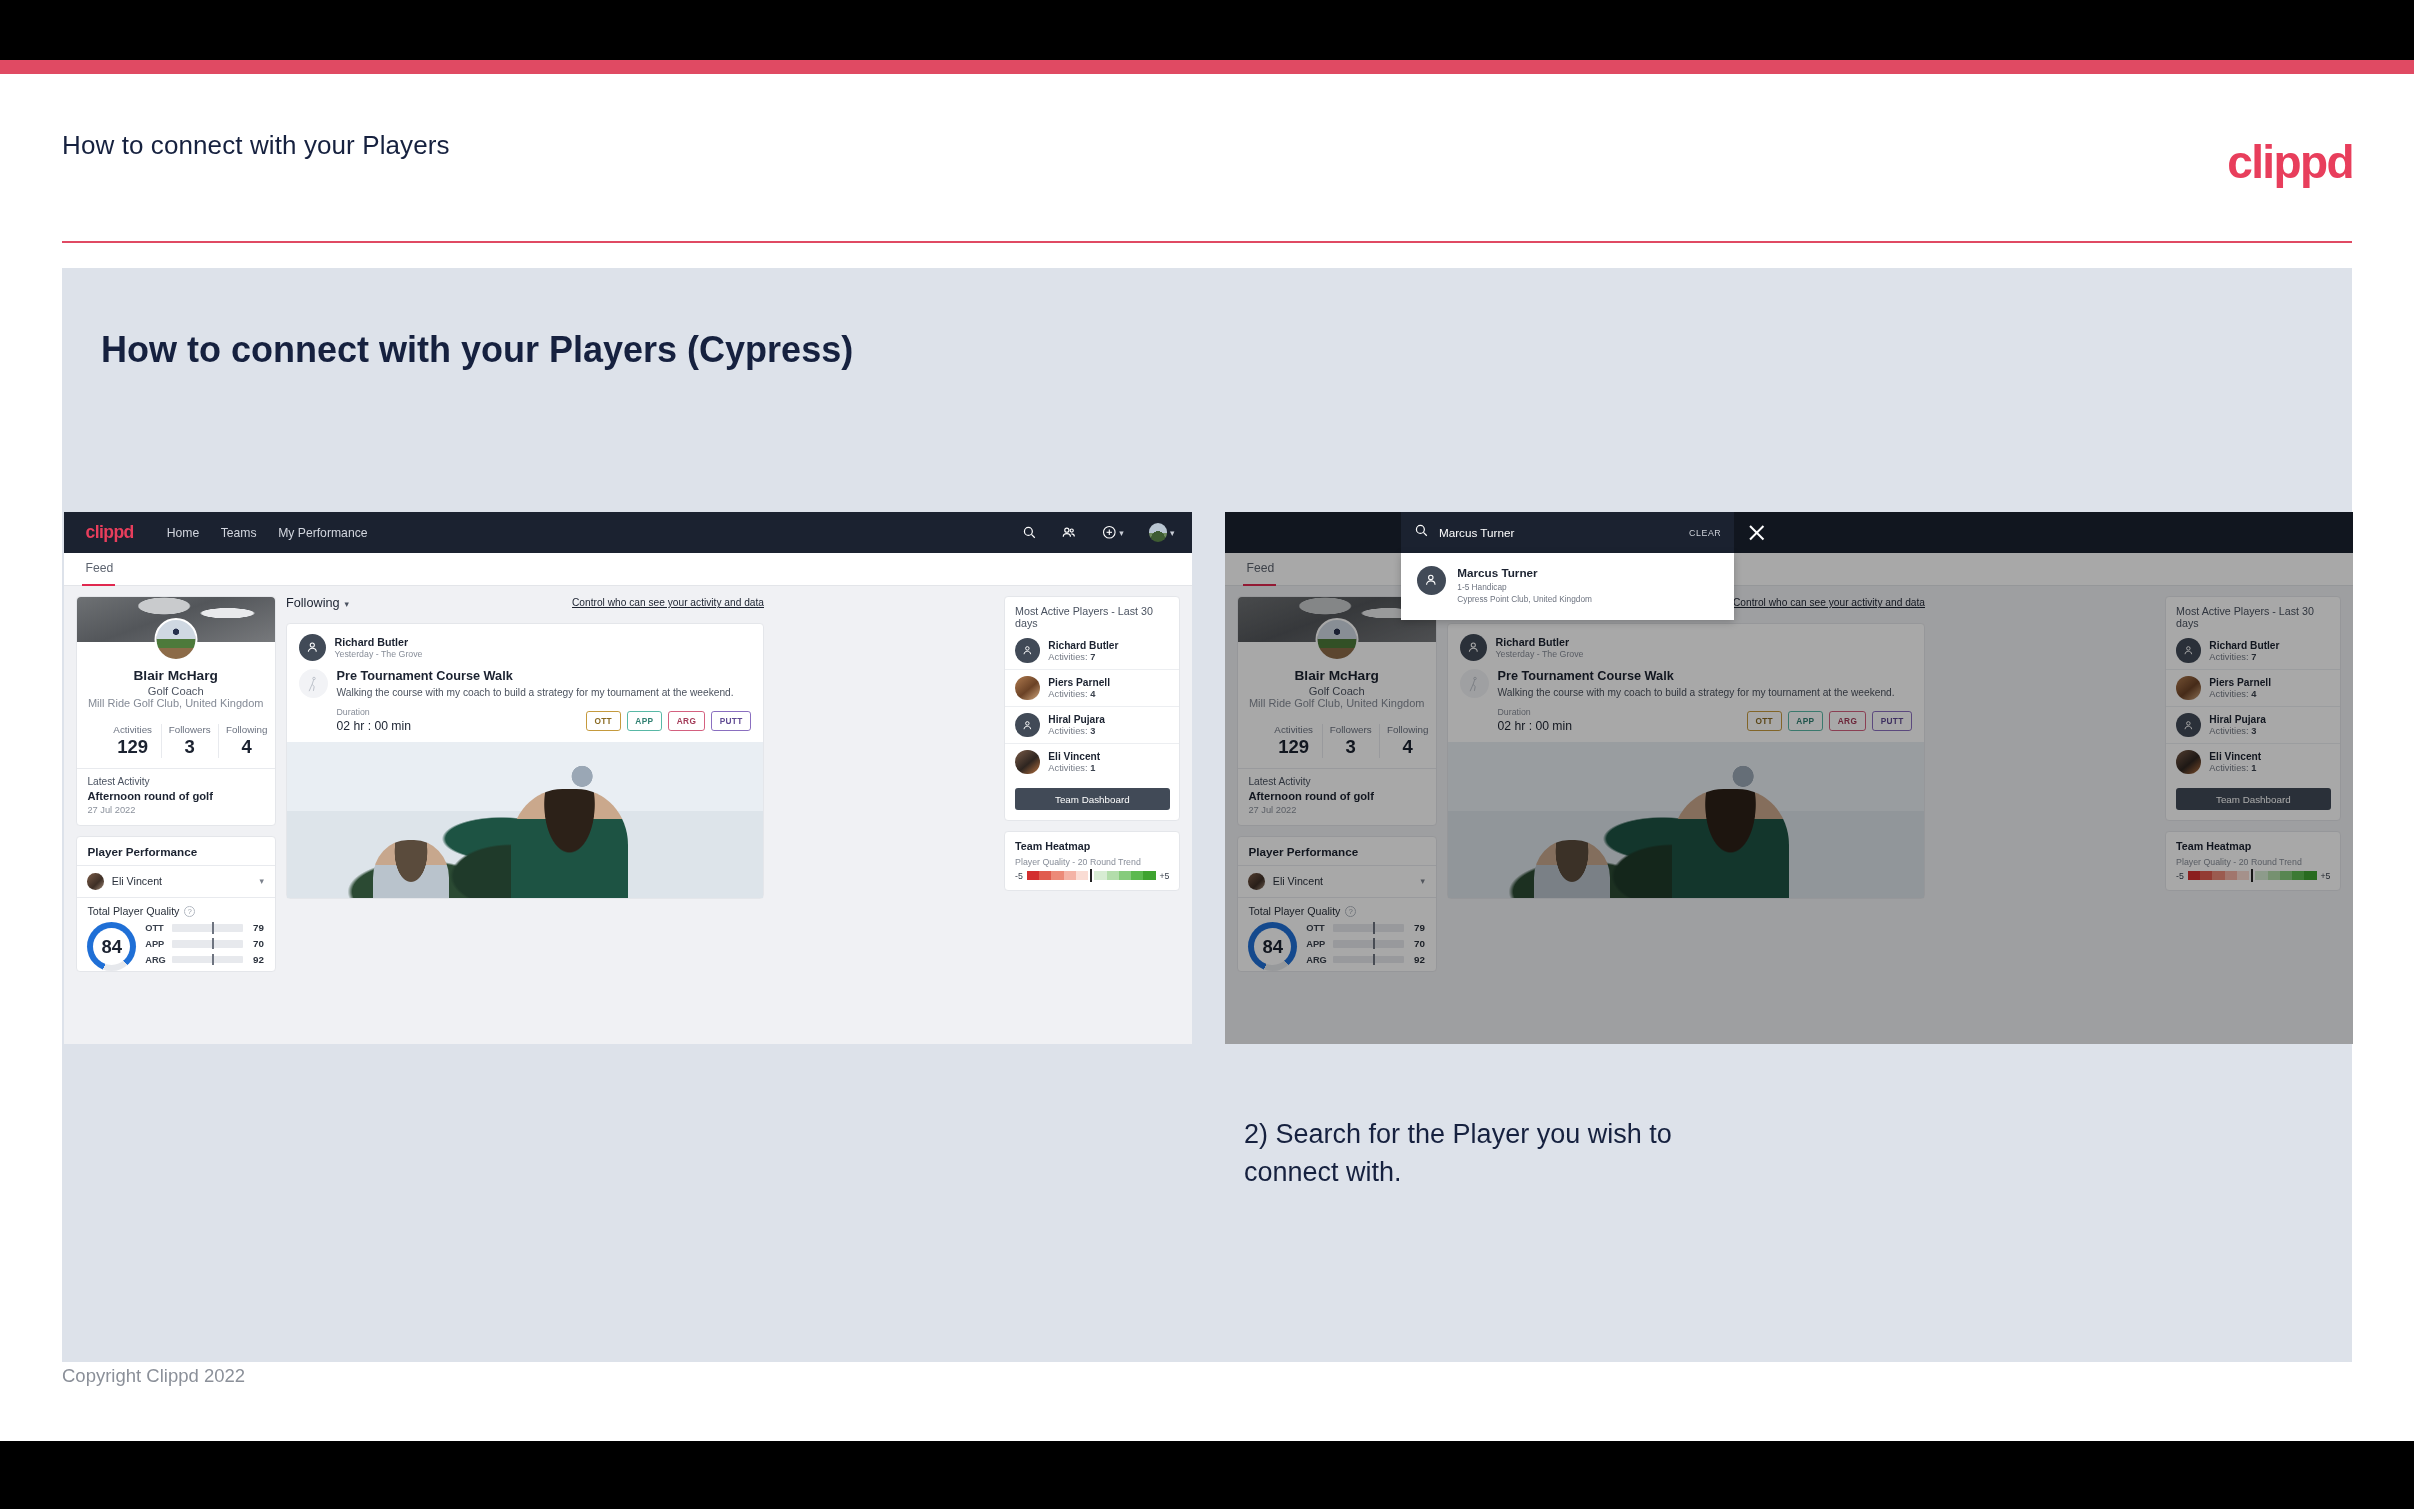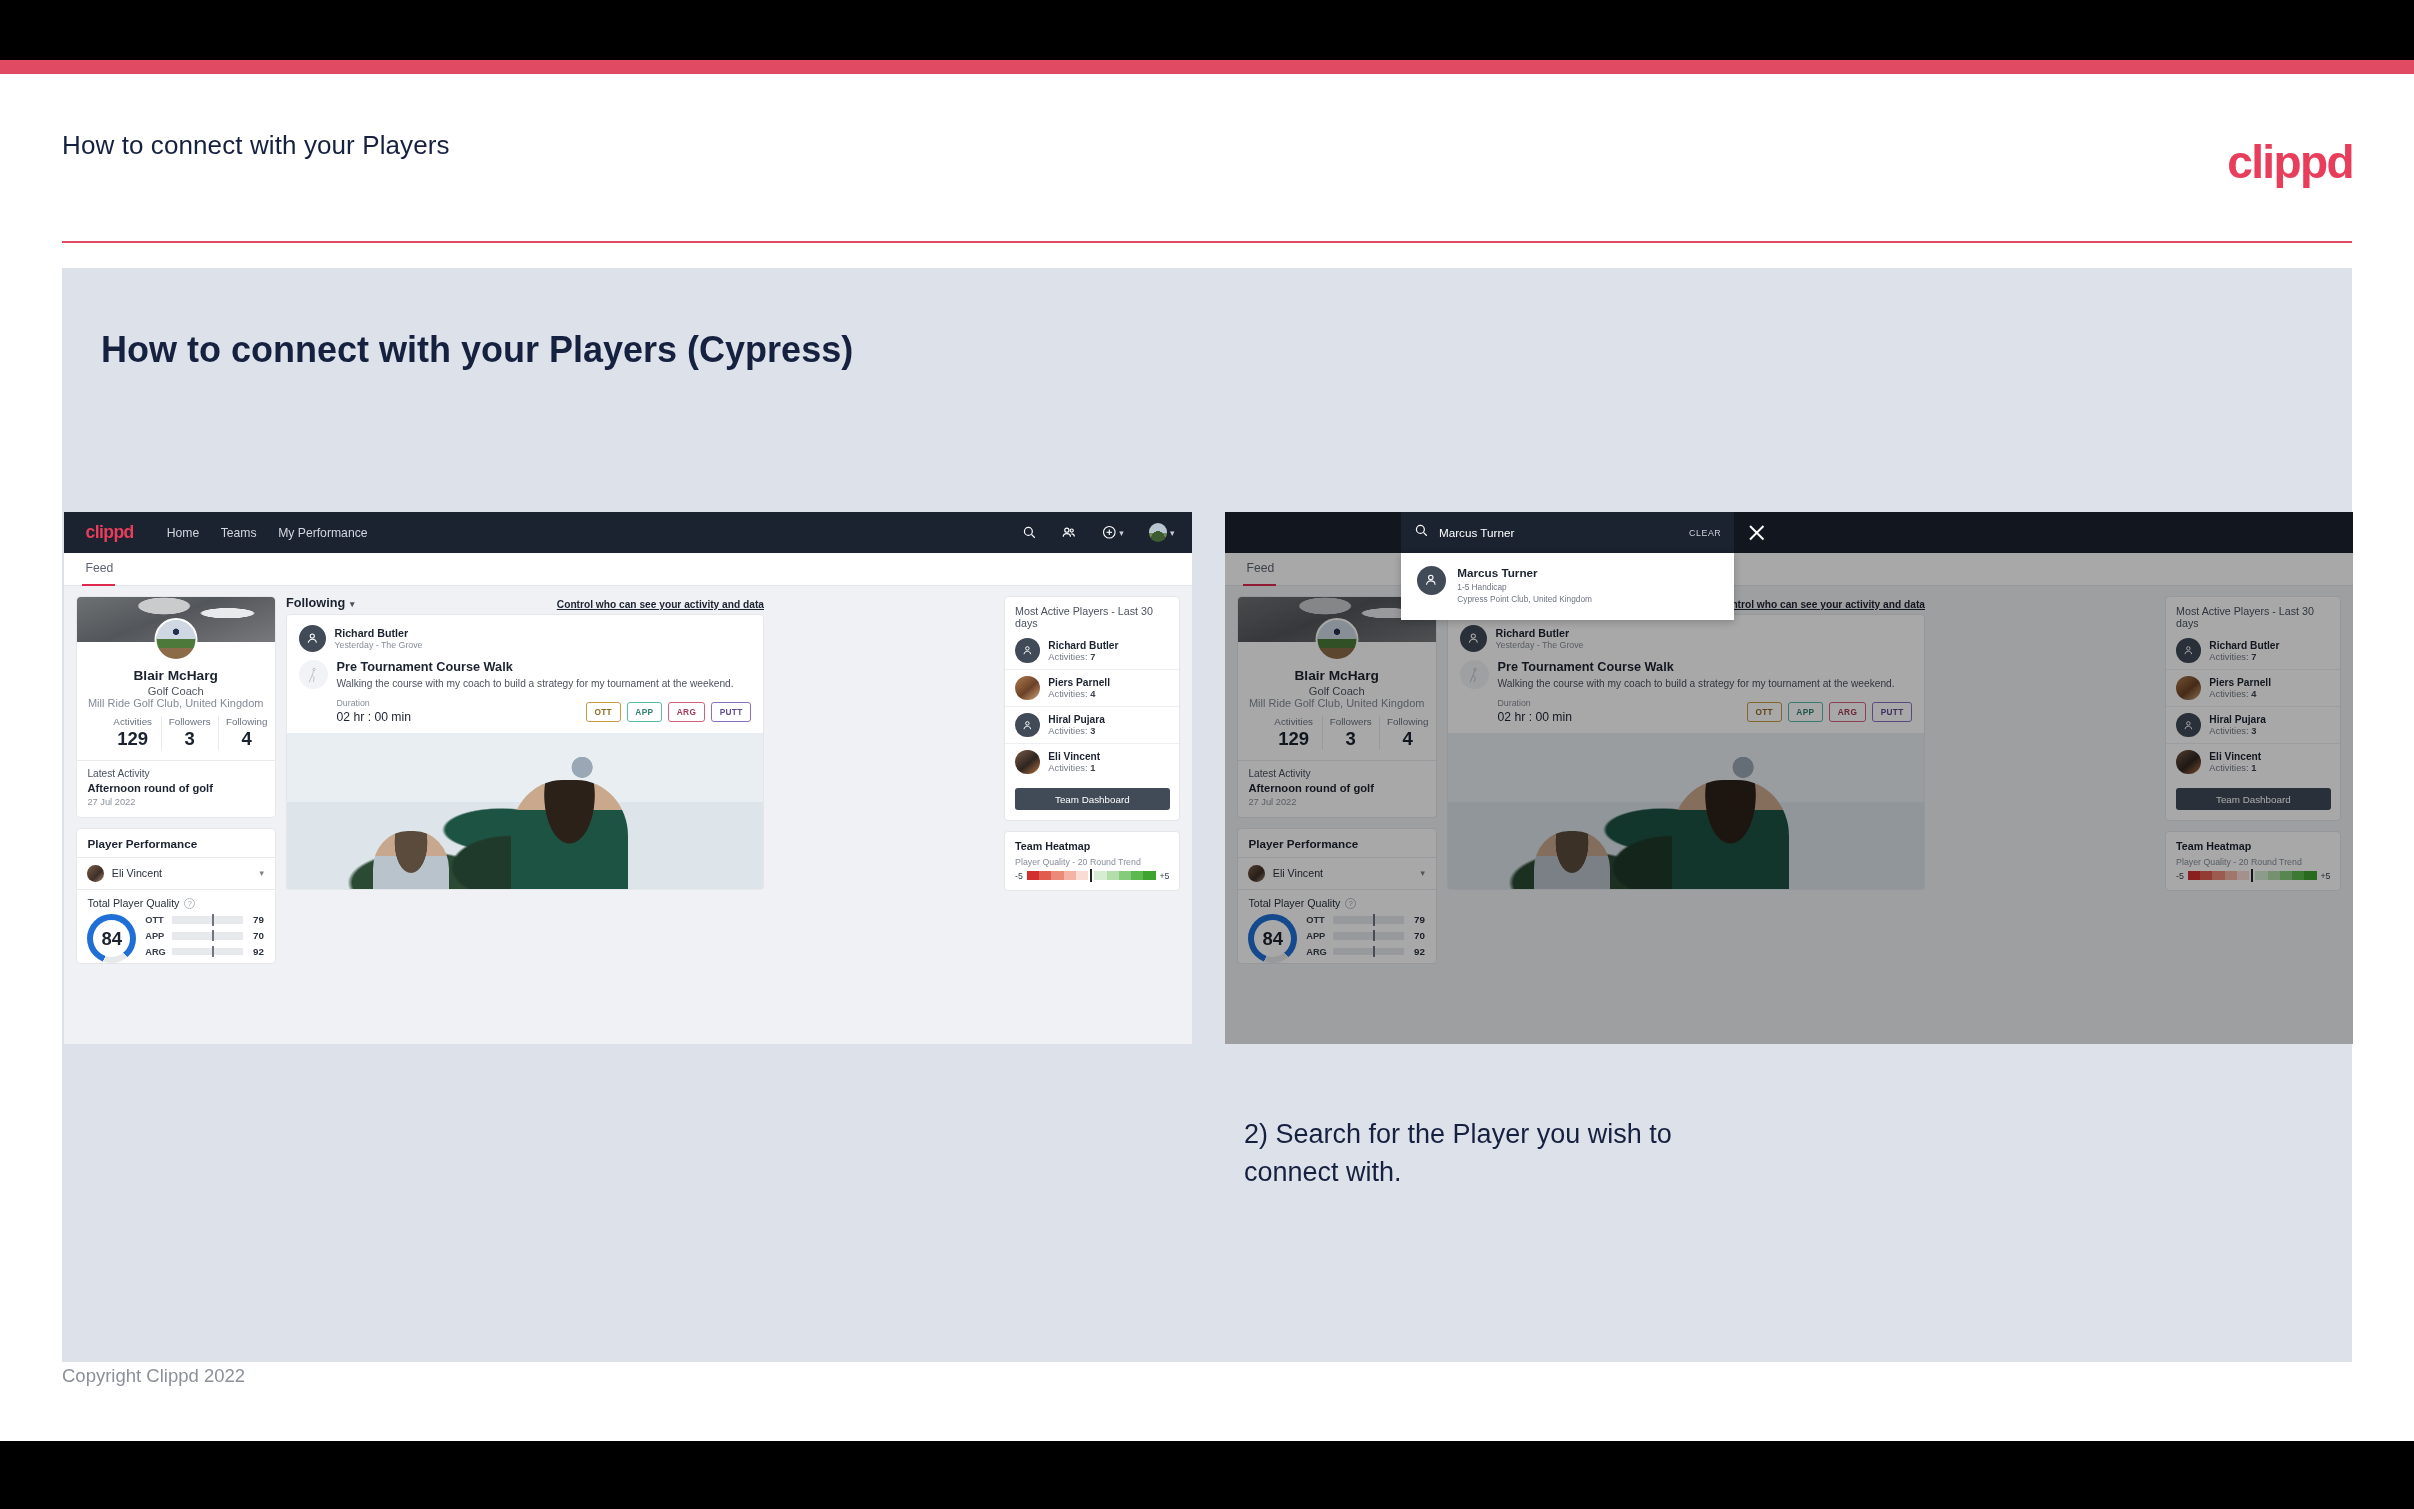--- a/index.html
+++ b/index.html
@@ -105,21 +105,21 @@
   .avatar-big {
     position:absolute; left:50%; transform:translateX(-50%); top:21.5px;
     width:43px; height:43px; border-radius:50%; border:2px solid #fff;
     background:
       radial-gradient(circle at 50% 30%, #26304d 0 9%, transparent 10%),
       linear-gradient(#cfd8e2 0 48%, #4d7a3b 48% 72%, #8c6b48 72% 100%);
   }
   .p-name { text-align:center; margin-top:26px; font-size:13.7px; font-weight:700; color:#1b2230; }
   .p-role { text-align:center; font-size:11.2px; color:#4f5663; margin-top:2px; }
   .p-club { text-align:center; font-size:11px; color:#858b96; margin-top:0; }
-  .stats { display:flex; margin-top:7px; padding-bottom:9.8px;padding-left:28px; }
+  .stats { display:flex; margin-top:15px; padding-bottom:9.8px;padding-left:28px; }
   .stat { flex:1; text-align:center; }
   .stat + .stat { border-left:1px solid #e8eaee; }
   .stat-l { font-size:9.8px; color:#6b7280; }
   .stat-v { font-size:18.5px; font-weight:700; color:#1b2230; margin-top:1px; }
   .sep { height:1px; background:#e8eaee; }
   .latest { padding:7.8px 10.7px 9.8px; }
   .latest-l { font-size:10.2px; color:#4a5260; }
   .latest-t { font-size:11.2px; font-weight:700; color:#1b2230; margin-top:2.9px; }
   .latest-d { font-size:9.3px; color:#8b919c; margin-top:2.9px; }
 
@@ -152,21 +152,21 @@
   .bars { flex:1; margin-left:8.8px; }
   .bar-row { display:flex; align-items:center; margin-bottom:4.9px; }
   .bar-lab { width:27px; font-size:9.3px; font-weight:700; color:#3b424e; }
   .bar-track { flex:1; height:7.8px; background:#e7e9ed; border-radius:1px; position:relative; }
   .bar-fill { height:100%; border-radius:1px; }
   .bar-tick { position:absolute; top:-2px; width:1.5px; height:11.7px; background:#6e7480; }
   .bar-val { width:21.5px; text-align:right; font-size:9.8px; font-weight:700; color:#2a313c; }
 
   
   .col-mid { position:absolute; left:222px; top:9.8px; width:478px; }
-  .mid-top { display:flex; align-items:flex-end; margin-bottom:4px;font-weight:bold; }
+  .mid-top { display:flex; align-items:center; margin-bottom:13px; }
   .following { font-size:12.7px; color:#1b2230; }
   .following .cv { font-size:8.8px; margin-left:4.9px; color:#4a5260; }
   .control-link {
     margin-left:auto; font-size:10.2px; color:#1b2230; text-decoration:underline;
   }
   .post { padding:9.8px 11.7px 0; }
   .post-hd { display:flex; align-items:center; }
   .pa {
     width:27px; height:27px; border-radius:50%; background:#414a57;
     display:flex; align-items:center; justify-content:center;

